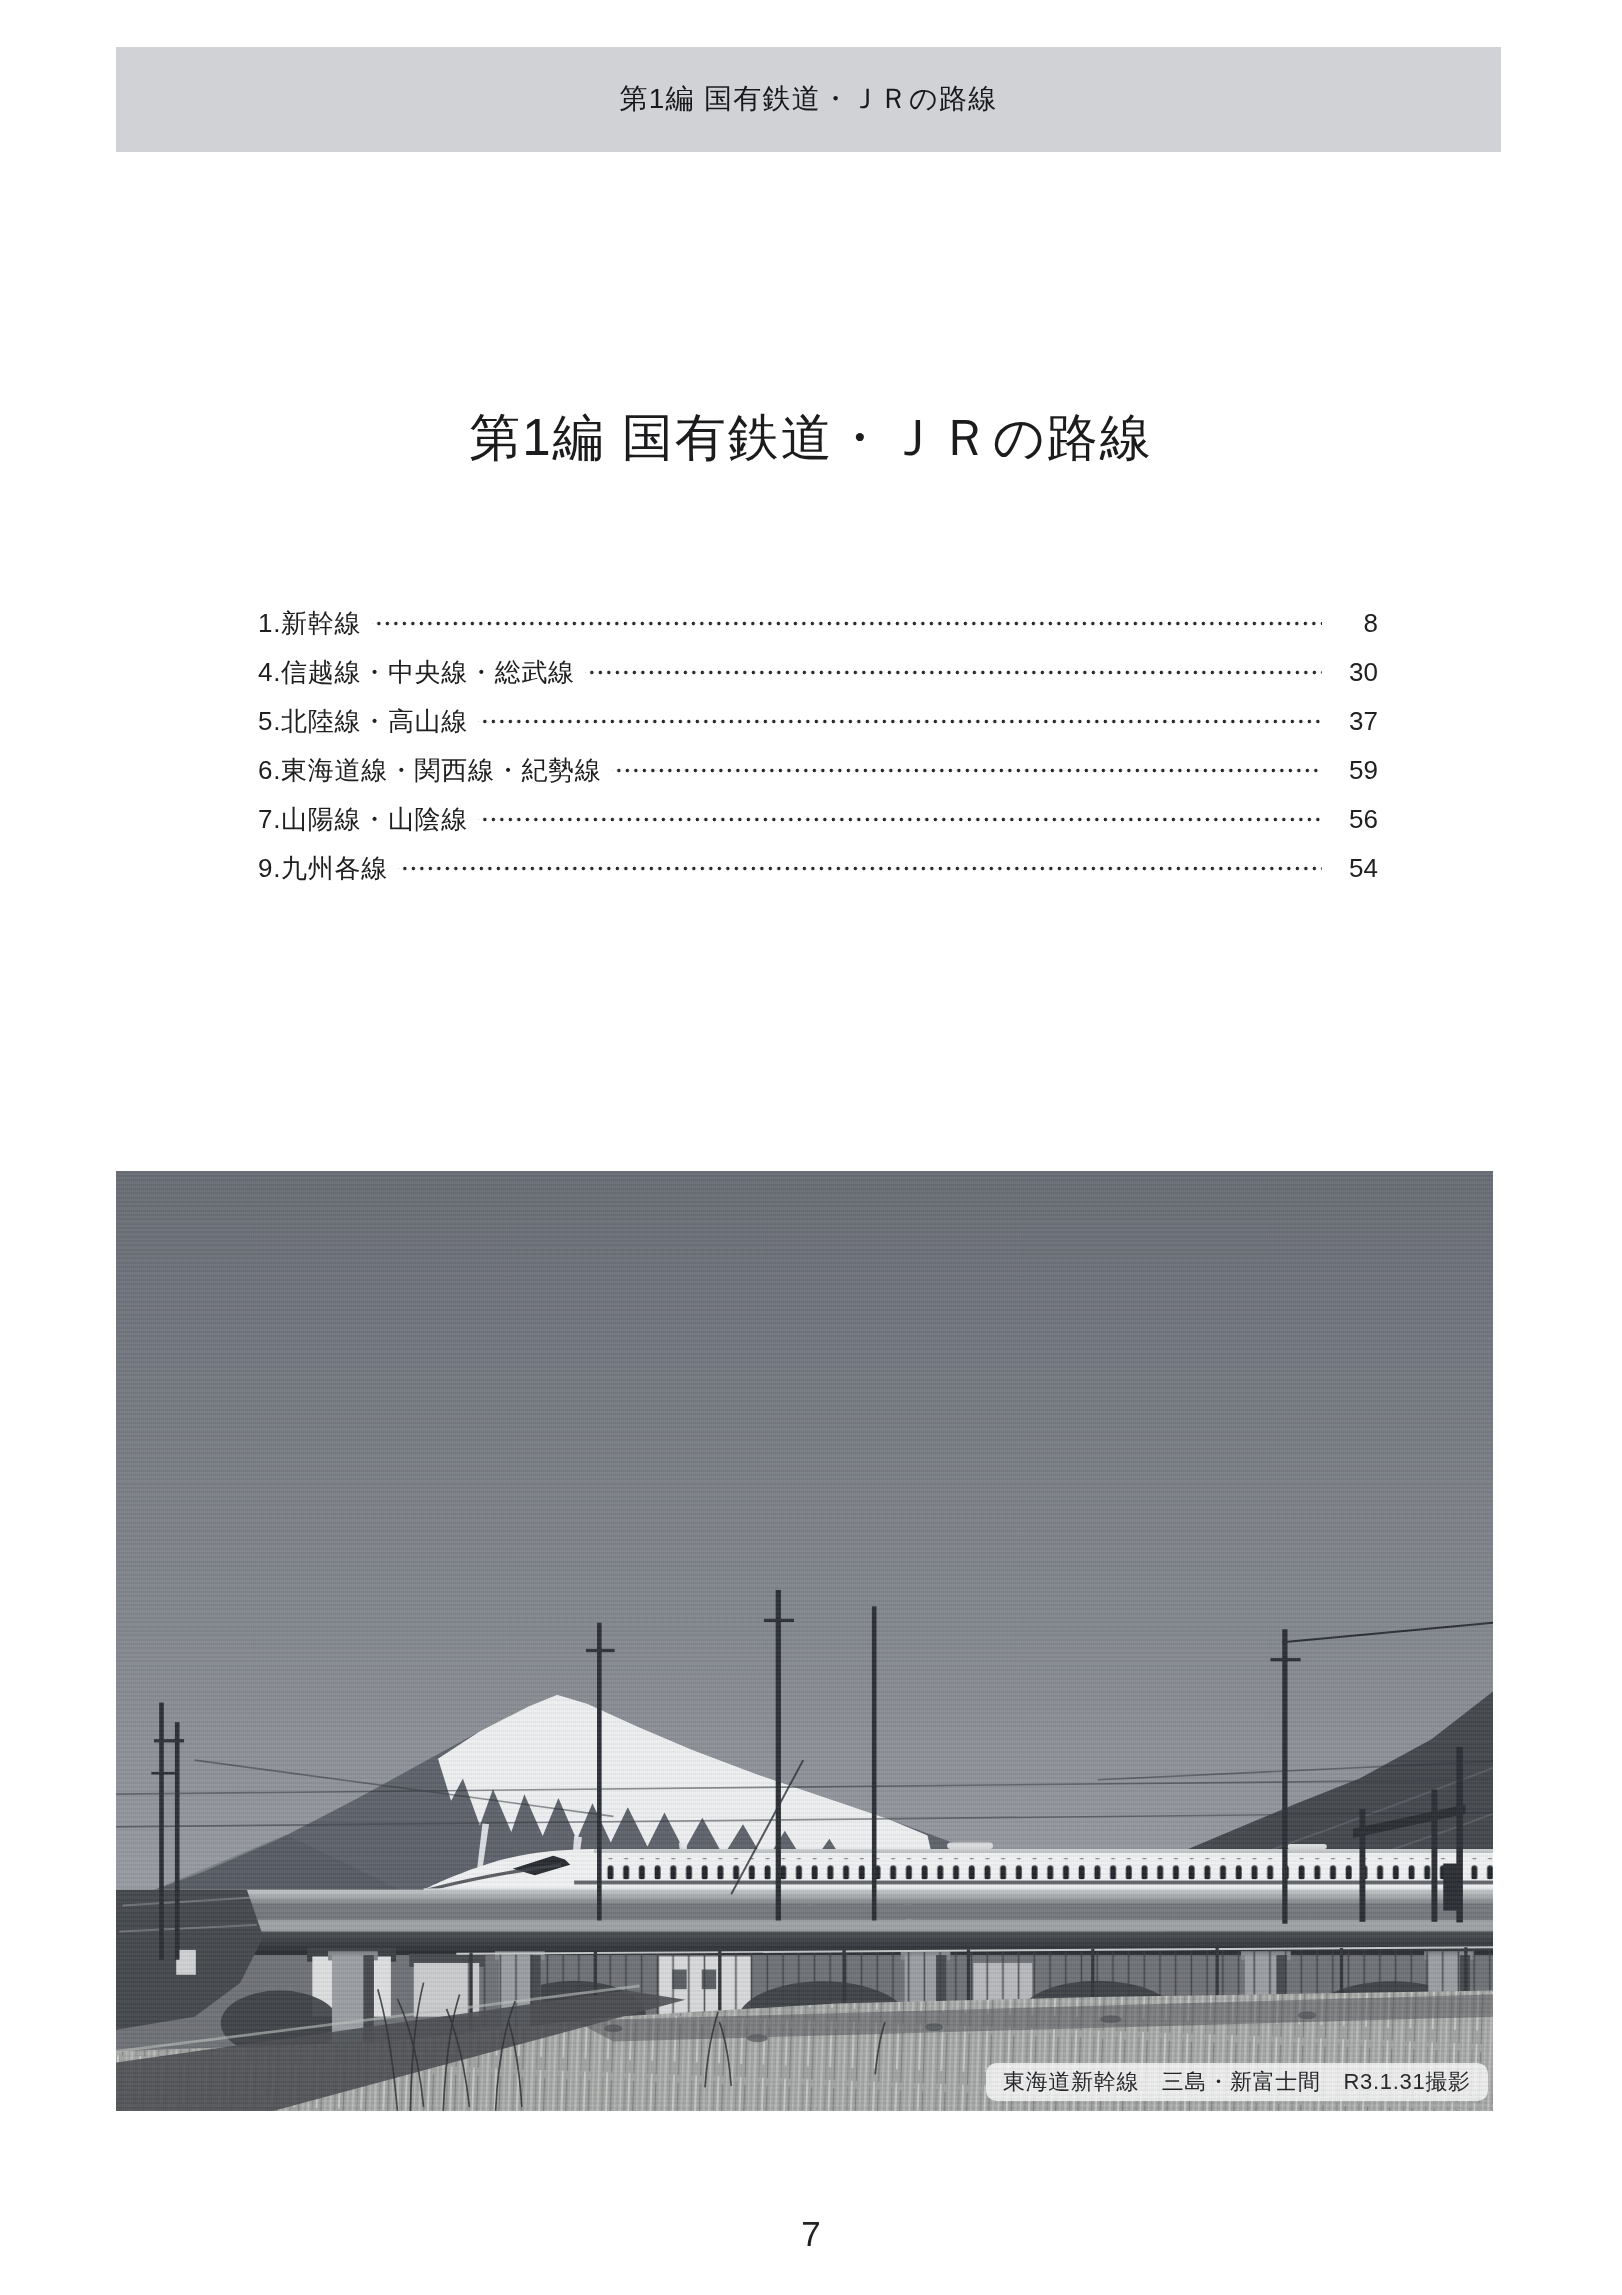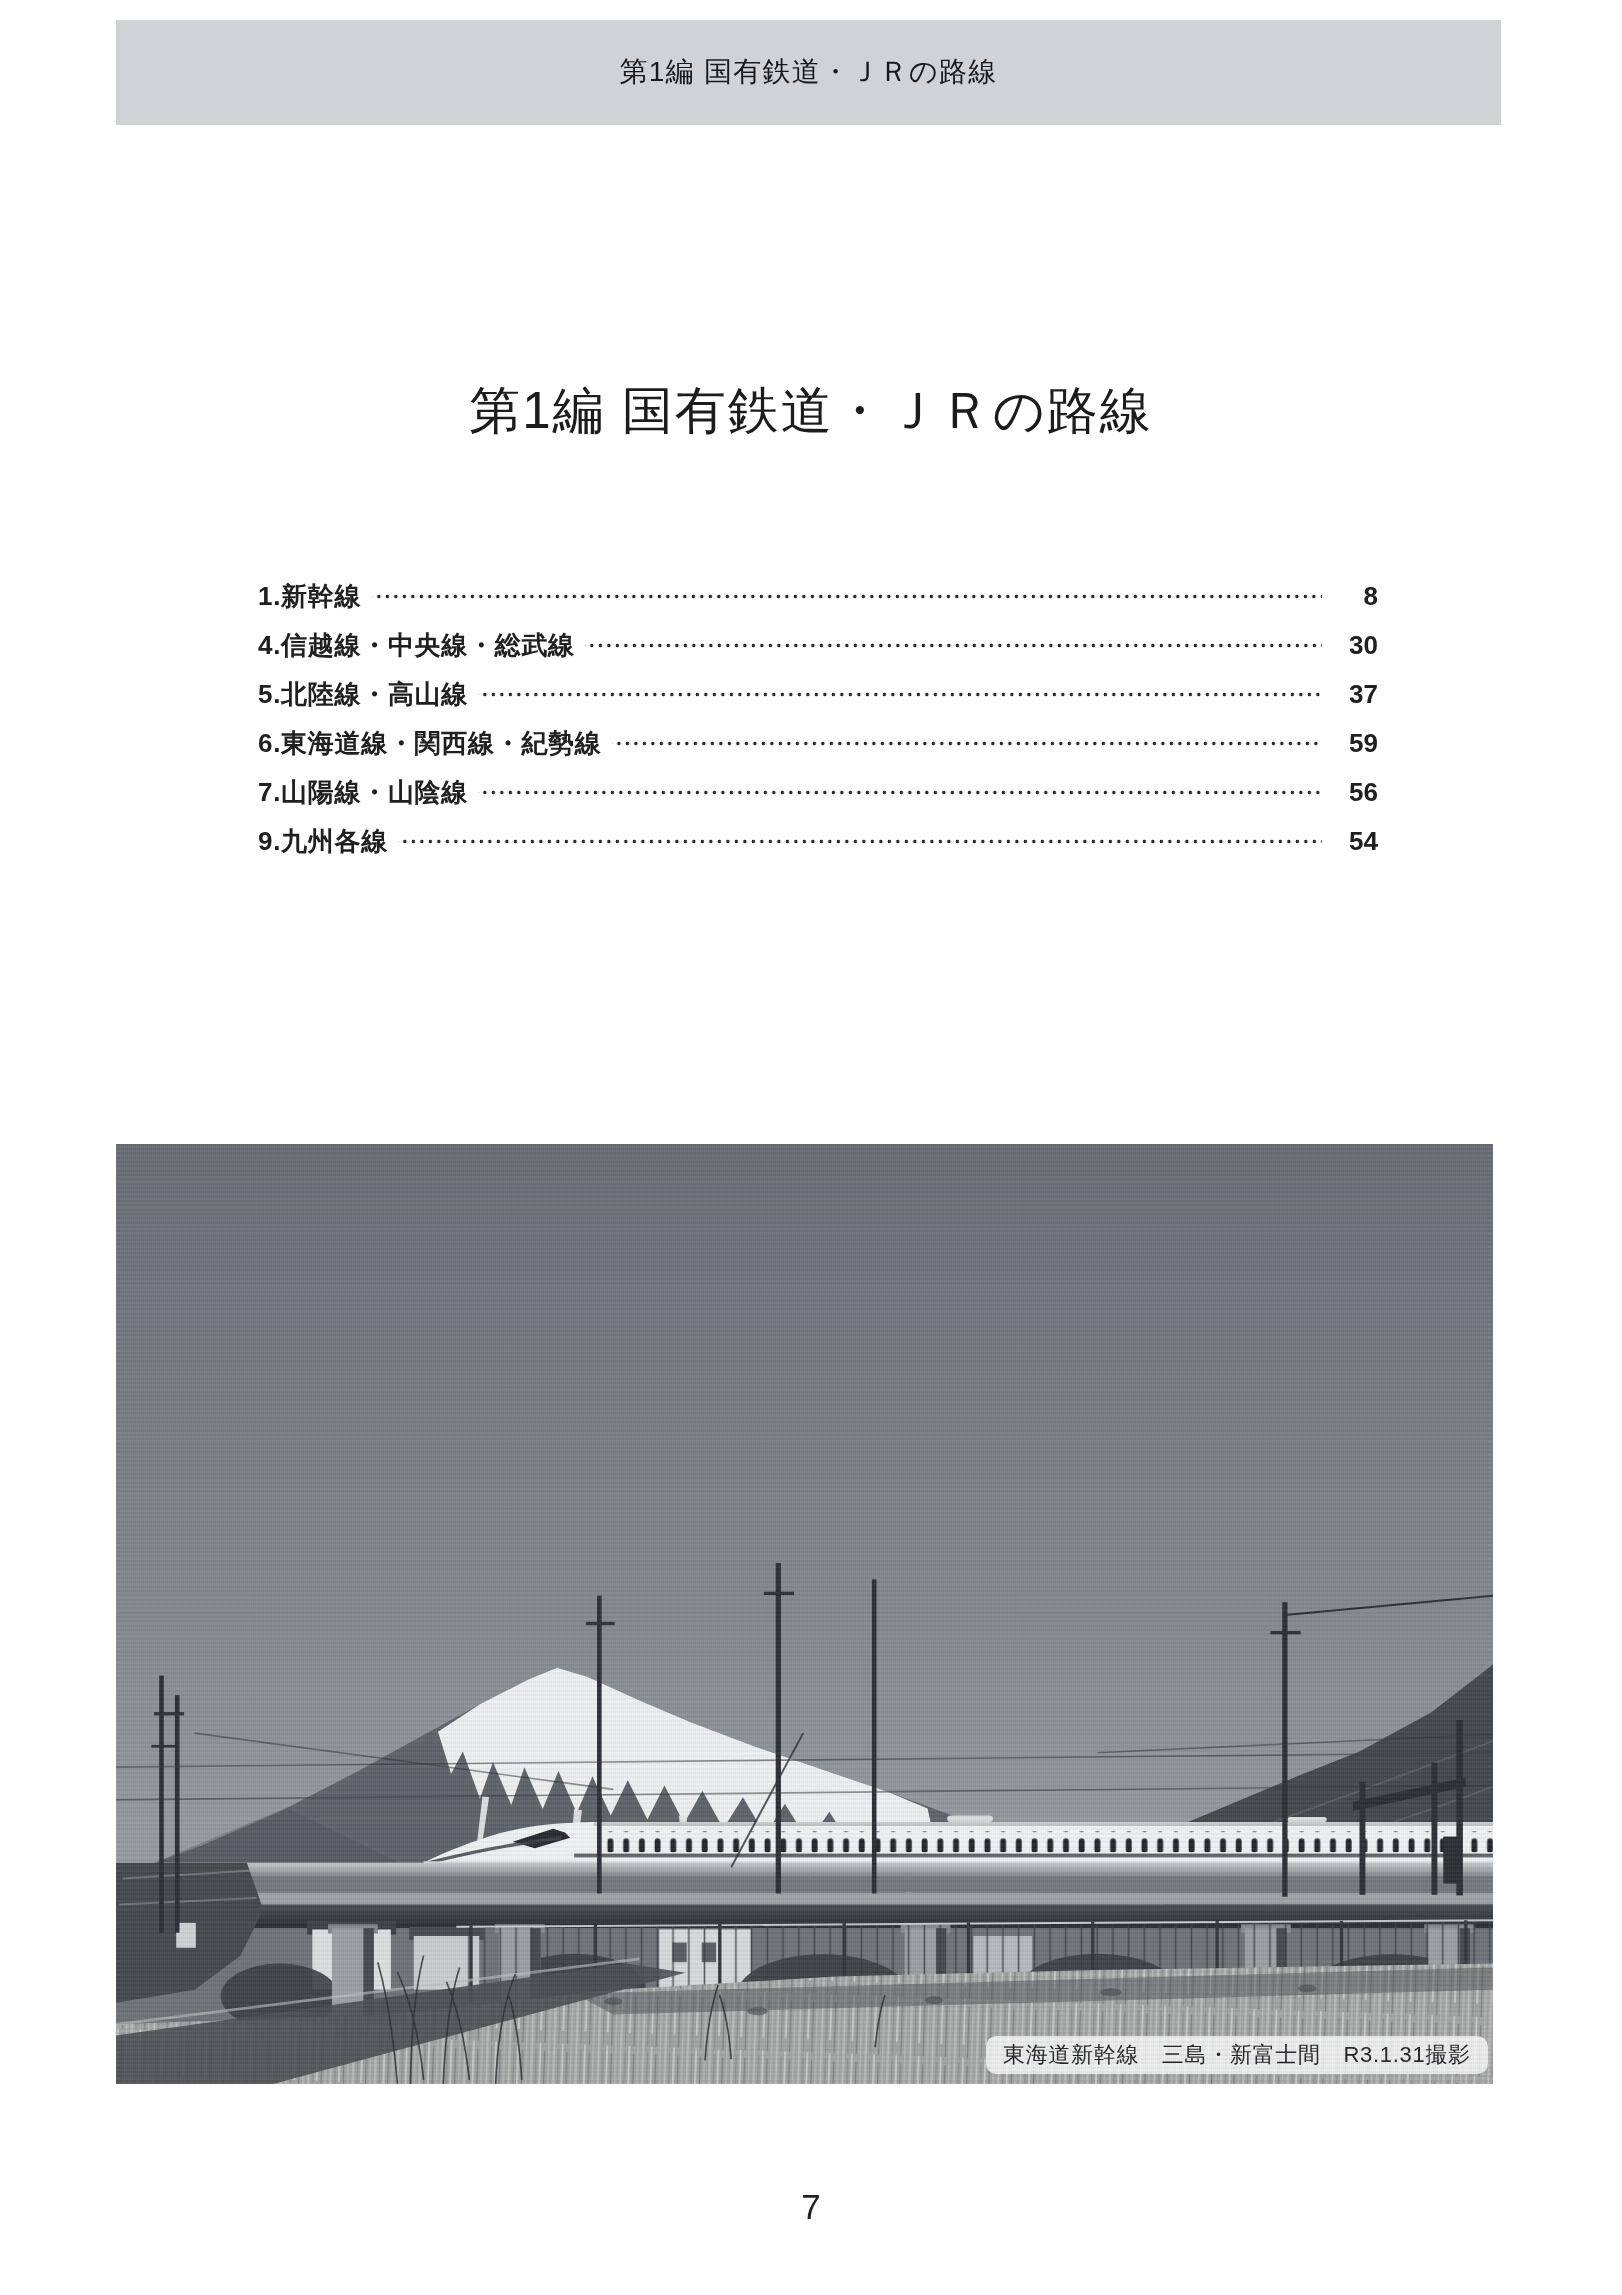--- a/index.html
+++ b/index.html
@@ -1,33 +1,33 @@
 <!DOCTYPE html>
 <html style="font-size:10.5px"><head>
 <meta charset="utf-8">
 <style>
   html,body{margin:0;padding:0;}
   body{
     width:1622px;height:2295px;position:relative;background:#ffffff;overflow:hidden;
     font-family:"Liberation Sans","DejaVu Sans",sans-serif;color:#1b1b1d;
   }
-  .page{position:absolute;inset:0;}
+  .page{position:absolute;inset:0;margin-top:27px;}
   
   .band{
     position:absolute;left:116px;top:19.6px;width:1385px;height:105px;
     background:#d0d2d6;display:flex;align-items:center;justify-content:center;
   }
   .band span{font-size:28px;letter-spacing:1.3px;color:#19191b;font-weight:500;}
   
   .title{
     position:absolute;left:0;top:377px;width:100%;margin:0;text-align:center;
     font-size:51px;font-weight:500;letter-spacing:2px;color:#1c1c1e;
   }
   
-  .toc{position:absolute;left:258px;top:572px;width:1120px;font-weight:bold;}
+  .toc{position:absolute;left:258px;top:572px;width:1120px;}
   .toc-row{display:flex;align-items:center;height:49px;}
   .toc-label{font-size:26px;letter-spacing:0.7px;white-space:nowrap;color:#202022;}
   .toc-dots{
     flex:1;align-self:stretch;margin:0 6.5px 0 10.5px;
     background-image:radial-gradient(circle,#2a2a2c 1.6px,rgba(0,0,0,0) 2px);
     background-size:8.5px 8.5px;background-repeat:repeat-x;background-position:2.6px center;
   }
   .toc-page{width:50px;text-align:right;font-size:26px;color:#202022;}
   
   .photo{

